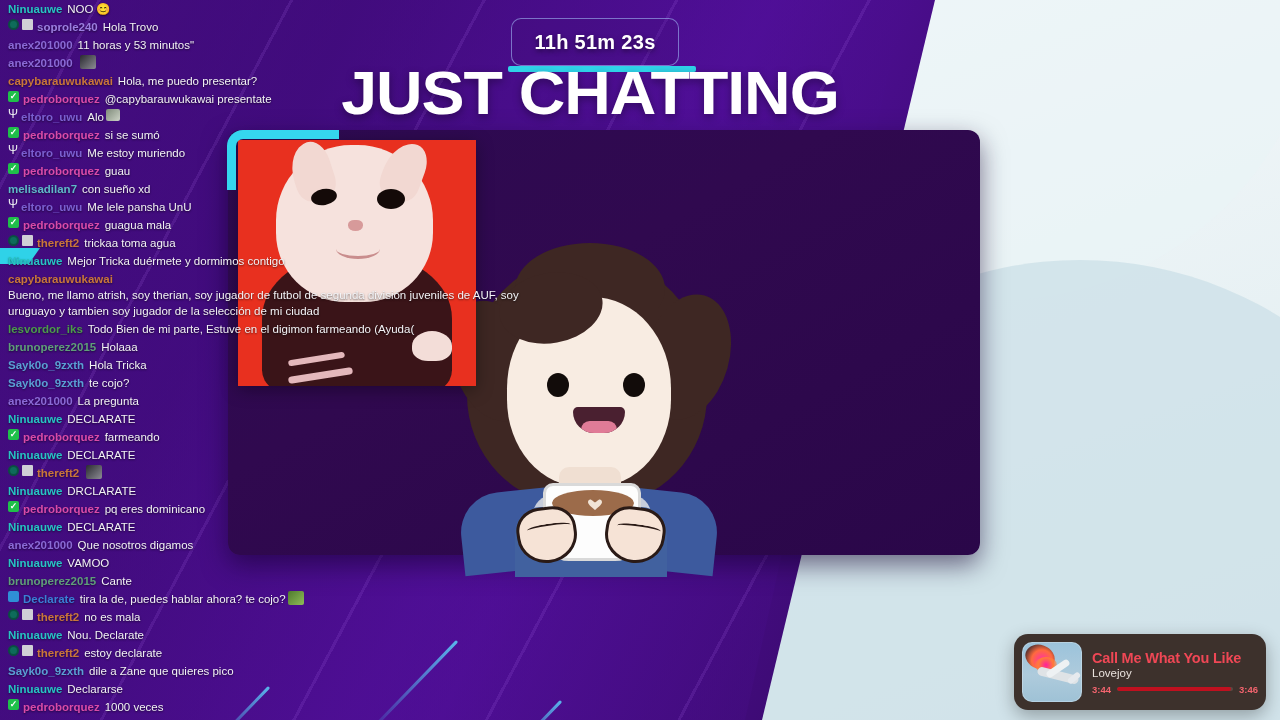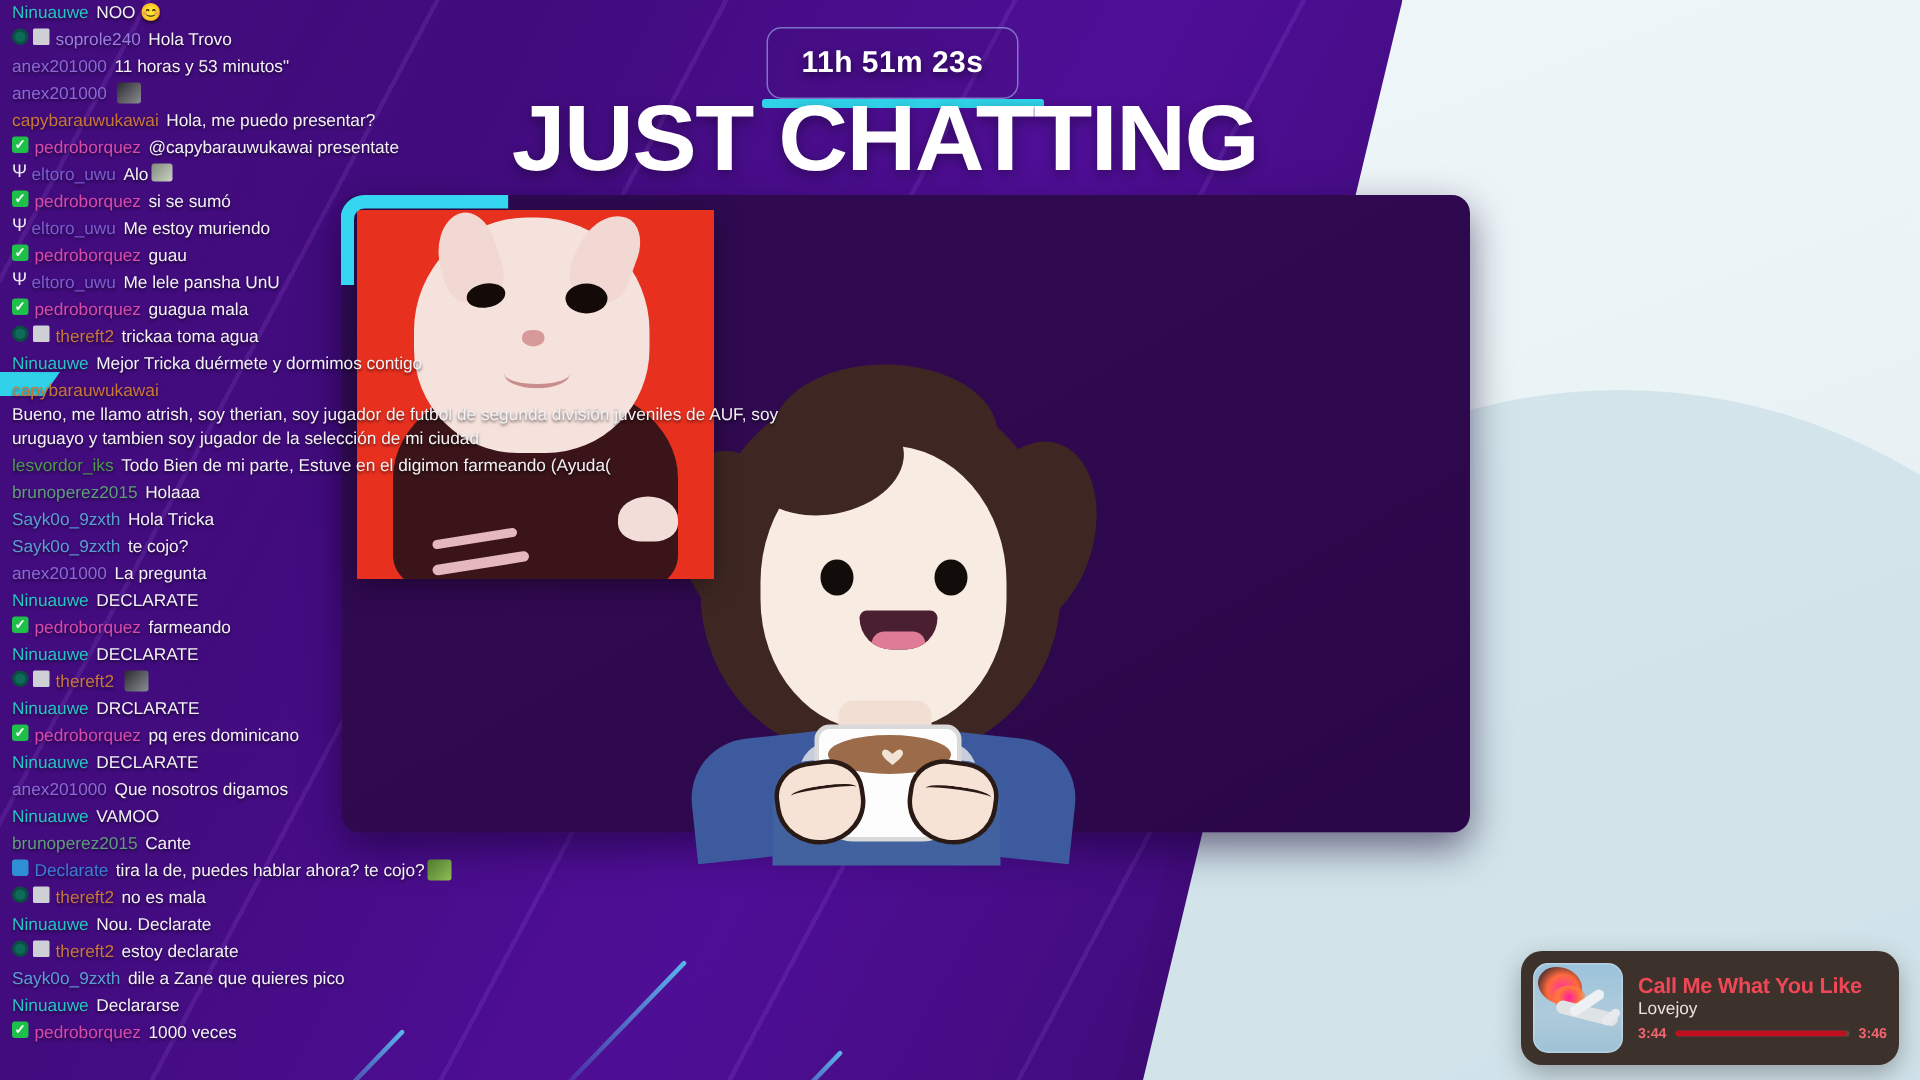--- a/index.html
+++ b/index.html
@@ -299,21 +299,21 @@
   .badge.trident {
     background:transparent; position:relative; width:9px;
   }
   .badge.trident:after {
     content:"Ψ"; position:absolute; inset:0;
     color:#e8e8ee; font-size:12px; line-height:11px;
   }
   .badge.gray-fig { background:#cfcfd6; border-radius:1px; }
   .badge.blue-sq { background:#2f8fd6; border-radius:2px; }
   .user {
-    font-weight:400; margin-right:5px; flex:none;
+    font-weight:700; margin-right:5px; flex:none;
     text-shadow:0 1px 2px rgba(0,0,0,.5);
   }
   .msg {
     color:#f2f2f5;
     text-shadow:0 1px 2px rgba(0,0,0,.6);
     word-break:break-word;
   }
   .emote {
     display:inline-block; width:16px; height:14px;
     background:linear-gradient(135deg,#7e8a7a,#cdd3c6);
@@ -511,20 +511,24 @@
         <span class="msg">Me estoy muriendo</span>
       </div>
       <div class="chat-row">
         <span class="badges">
           <span class="badge sub-green"></span>
         </span>
         <span class="user" style="color: rgb(217, 75, 168);">pedroborquez</span>
         <span class="msg">guau</span>
       </div>
       <div class="chat-row">
+        <span class="user" style="color: rgb(95, 184, 201);">melisadilan7</span>
+        <span class="msg">con sueño xd</span>
+      </div>
+      <div class="chat-row">
         <span class="badges">
           <span class="badge trident"></span>
         </span>
         <span class="user" style="color: rgb(122, 95, 208);">eltoro_uwu</span>
         <span class="msg">Me lele pansha UnU</span>
       </div>
       <div class="chat-row">
         <span class="badges">
           <span class="badge sub-green"></span>
         </span>

